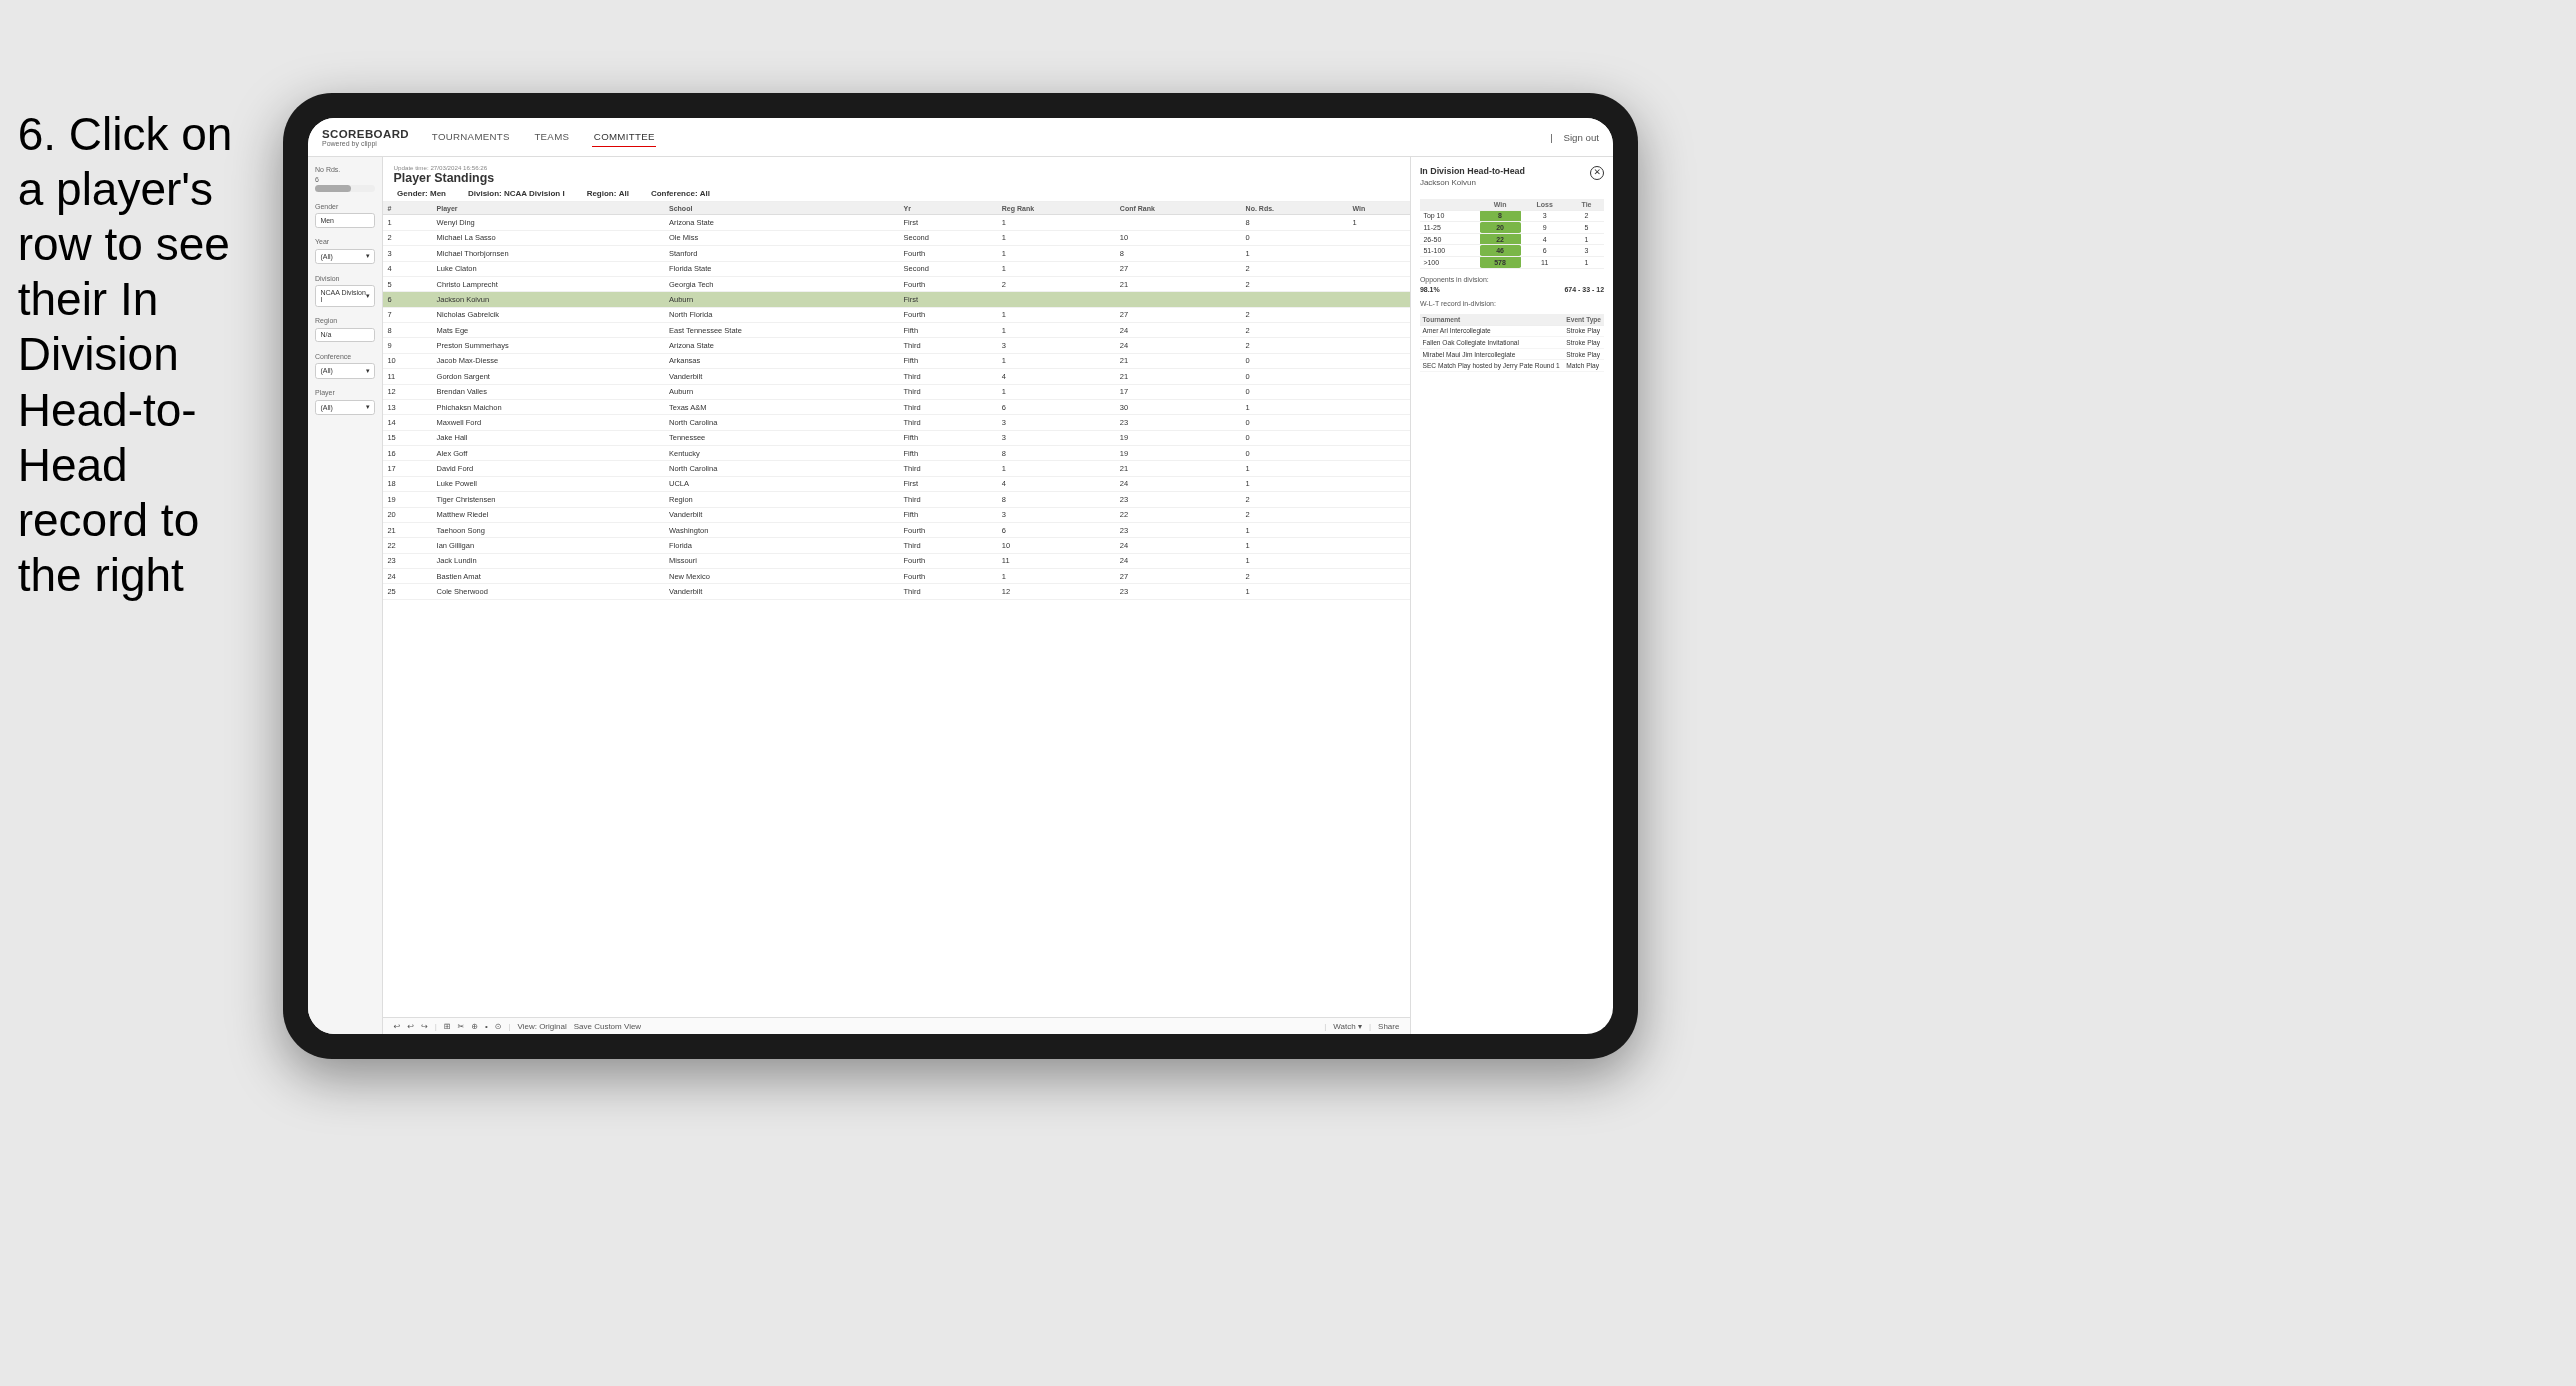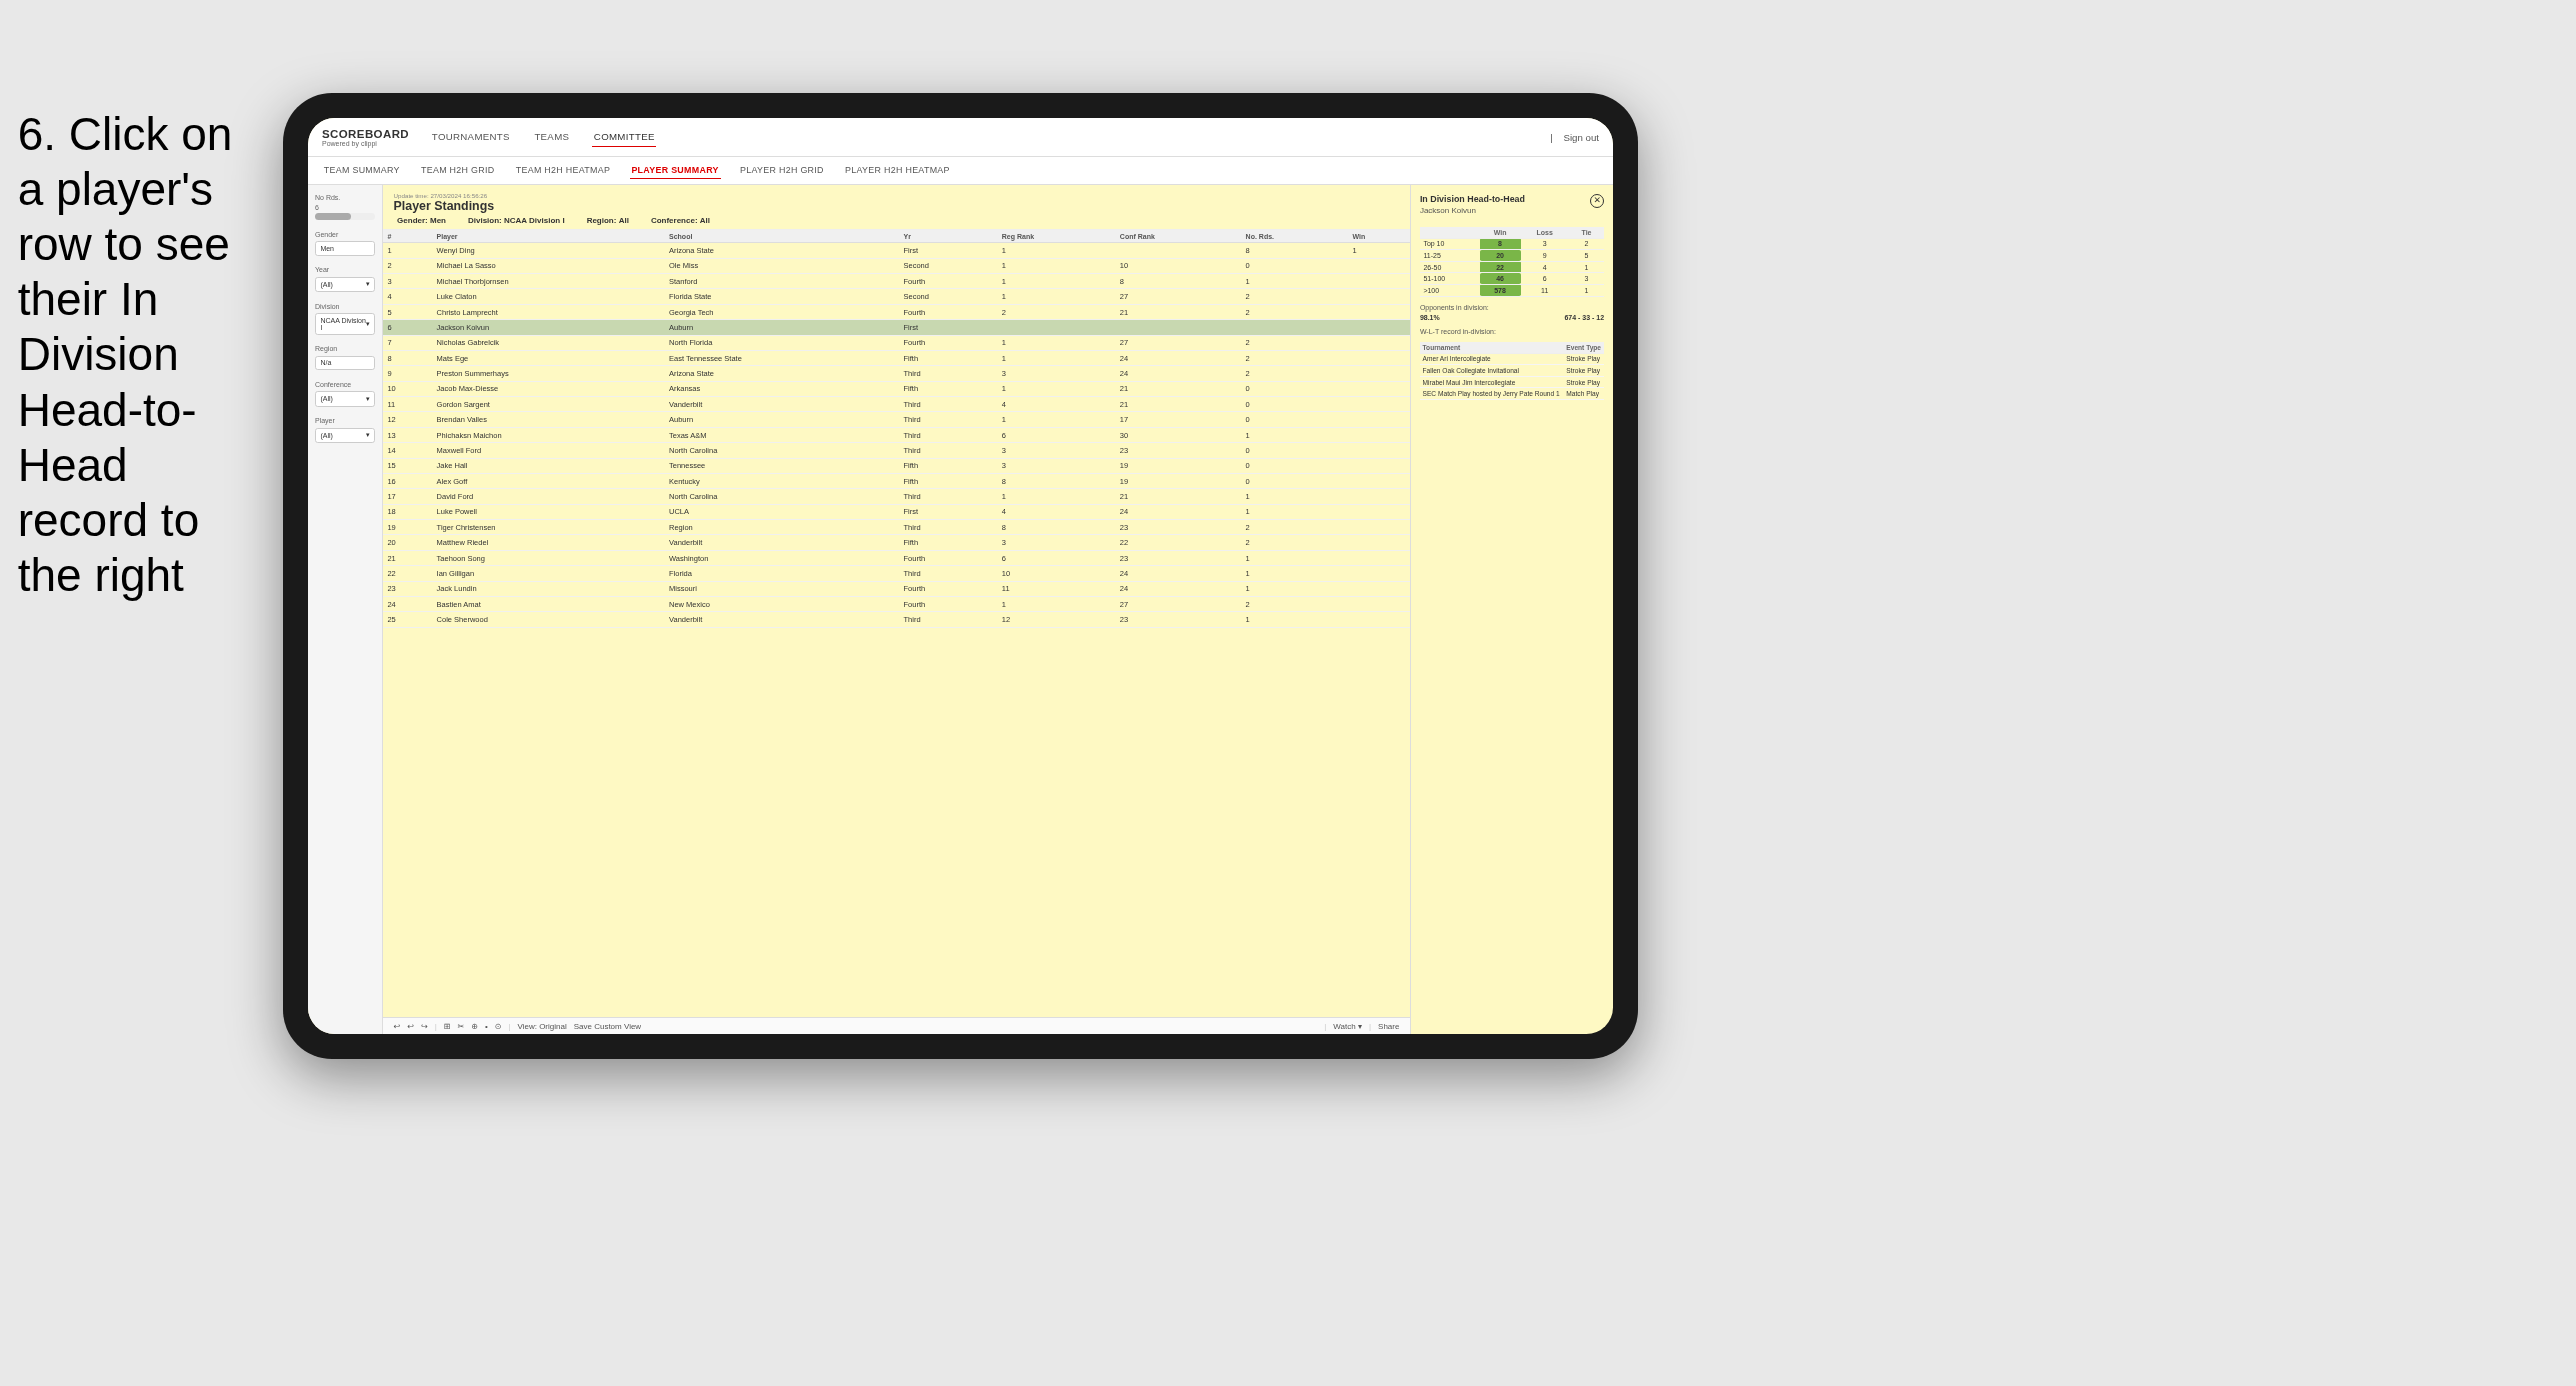--- a/index.html
+++ b/index.html
@@ -44,21 +44,21 @@
       height: 966px;
       background: #1a1a1a;
       border-radius: 49px;
       padding: 25px;
       box-shadow: 0 17.7px 53px rgba(0,0,0,0.4);
     }
 
     .tablet-screen {
       width: 100%;
       height: 100%;
-      background: #fef9c3;
+      background: #ffffff;
       border-radius: 26.6px;
       overflow: hidden;
       display: flex;
       flex-direction: column;
     }
 
     
     .nav-bar {
       display: flex;
       align-items: center;
@@ -428,28 +428,20 @@
         <div class="nav-item">TOURNAMENTS</div>
         <div class="nav-item">TEAMS</div>
         <div class="nav-item active">COMMITTEE</div>
       </div>
       <div class="nav-right">
         <span>|</span>
         <span>Sign out</span>
       </div>
     </div>
 
-    <div class="sub-nav">
-      <div class="sub-nav-item">TEAM SUMMARY</div>
-      <div class="sub-nav-item">TEAM H2H GRID</div>
-      <div class="sub-nav-item">TEAM H2H HEATMAP</div>
-      <div class="sub-nav-item active">PLAYER SUMMARY</div>
-      <div class="sub-nav-item">PLAYER H2H GRID</div>
-      <div class="sub-nav-item">PLAYER H2H HEATMAP</div>
-    </div>
 
     <div class="main-content">
 
       <div class="left-sidebar">
         <div class="sidebar-section">
           <div class="sidebar-label">No Rds.</div>
           <div class="no-rds-info">
             <span>6</span>
           </div>
           <div style="height:7px;background:#eee;border-radius:3.5px;margin:1.8px 0;position:relative;">

